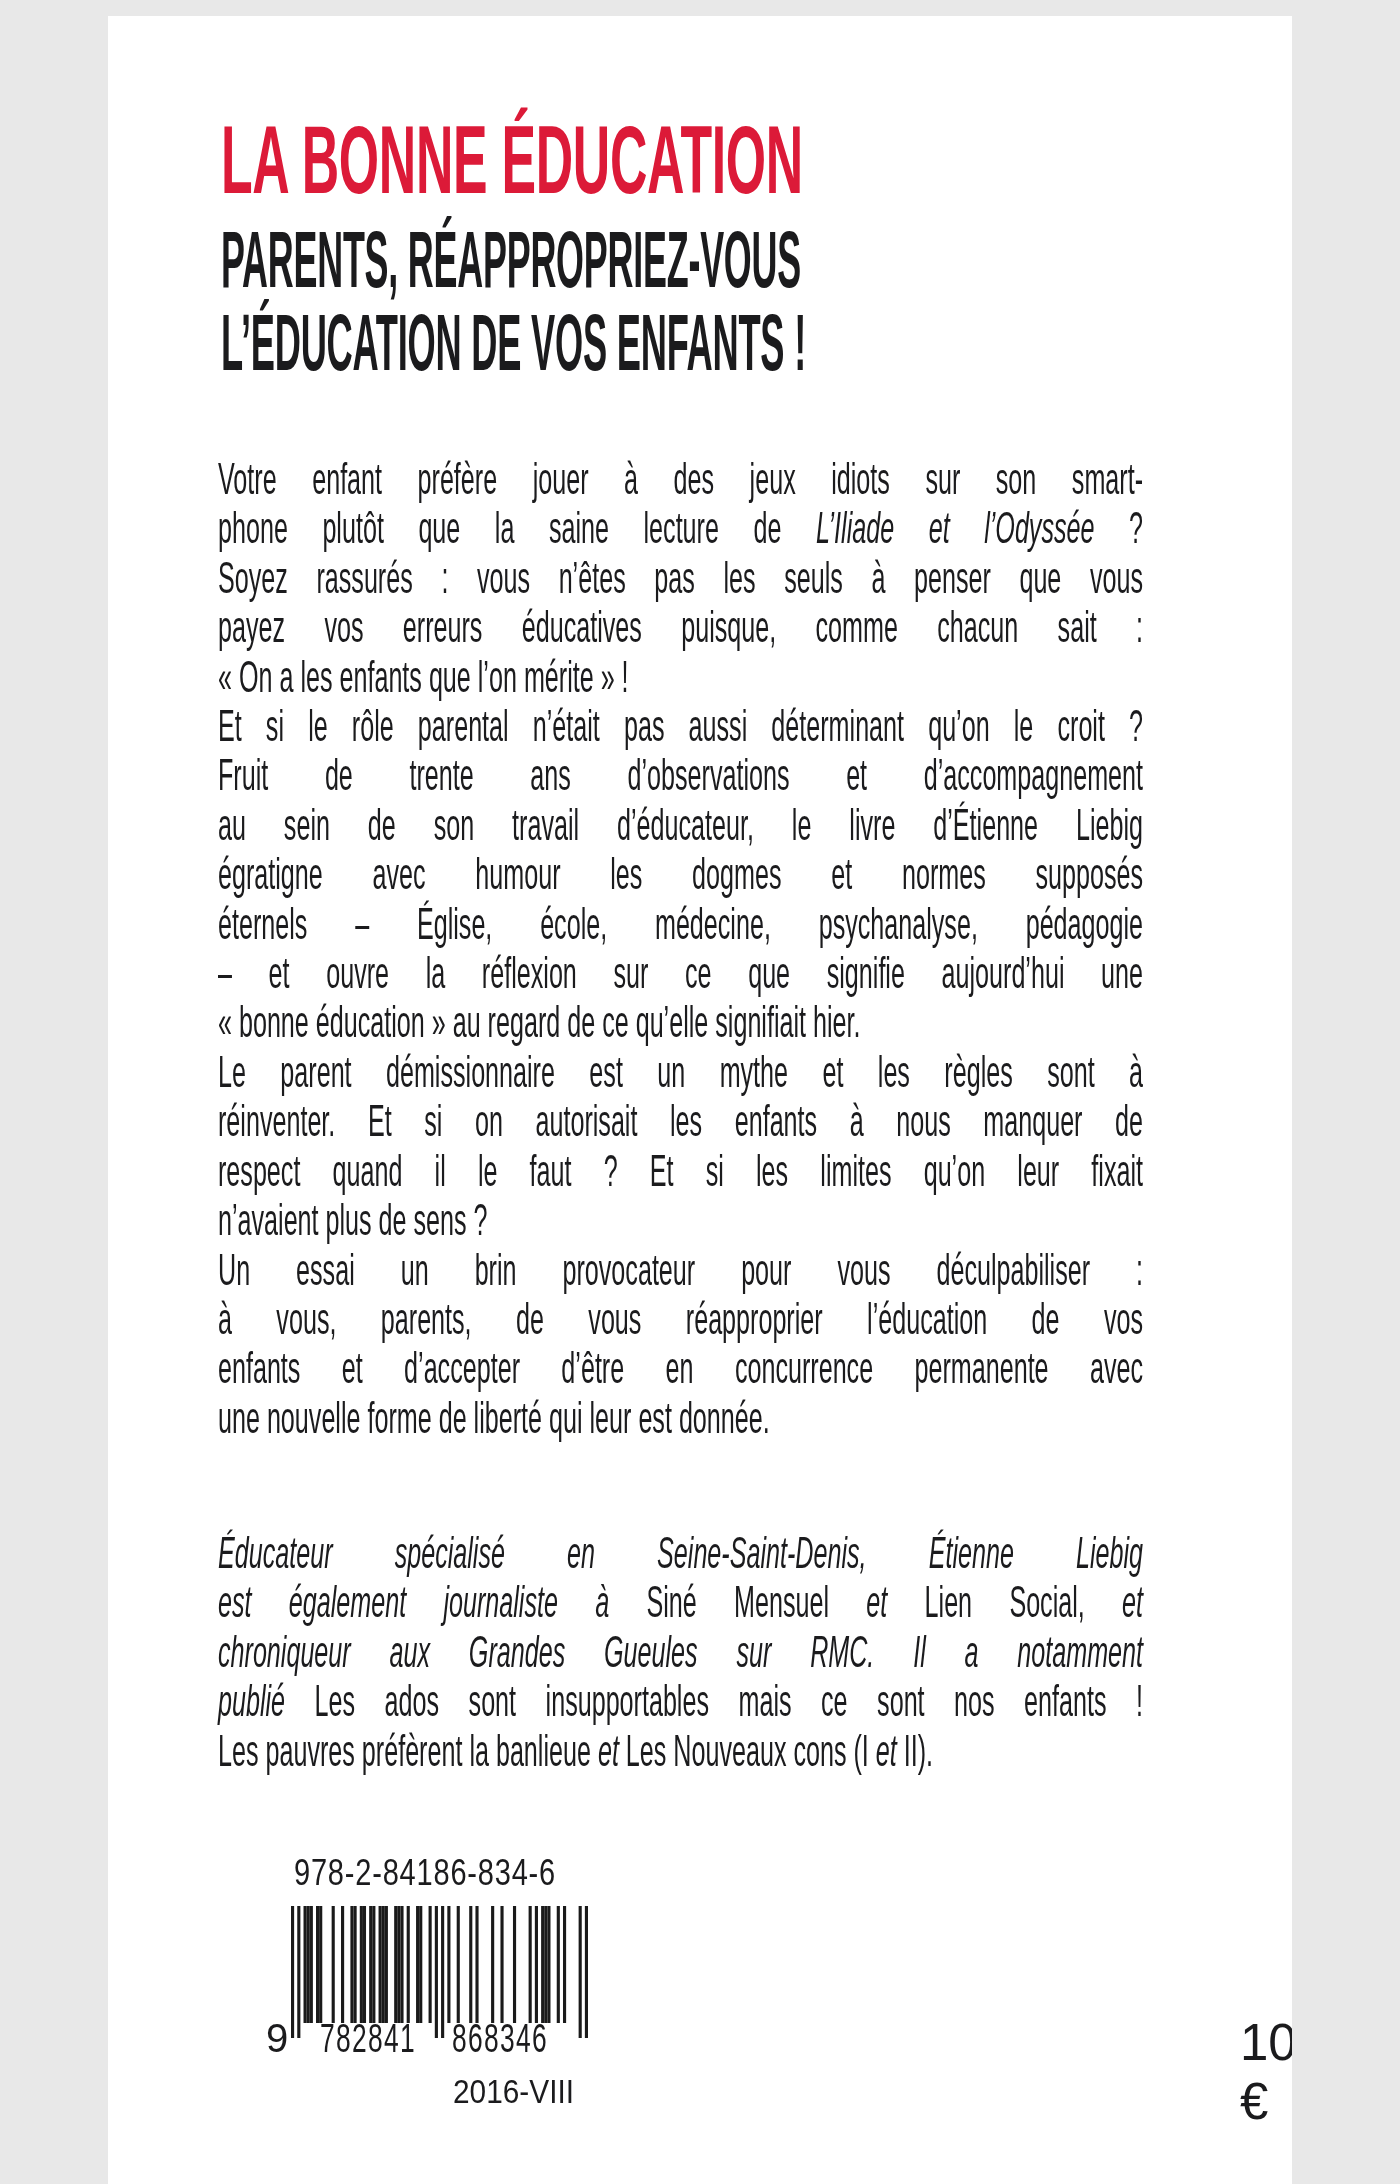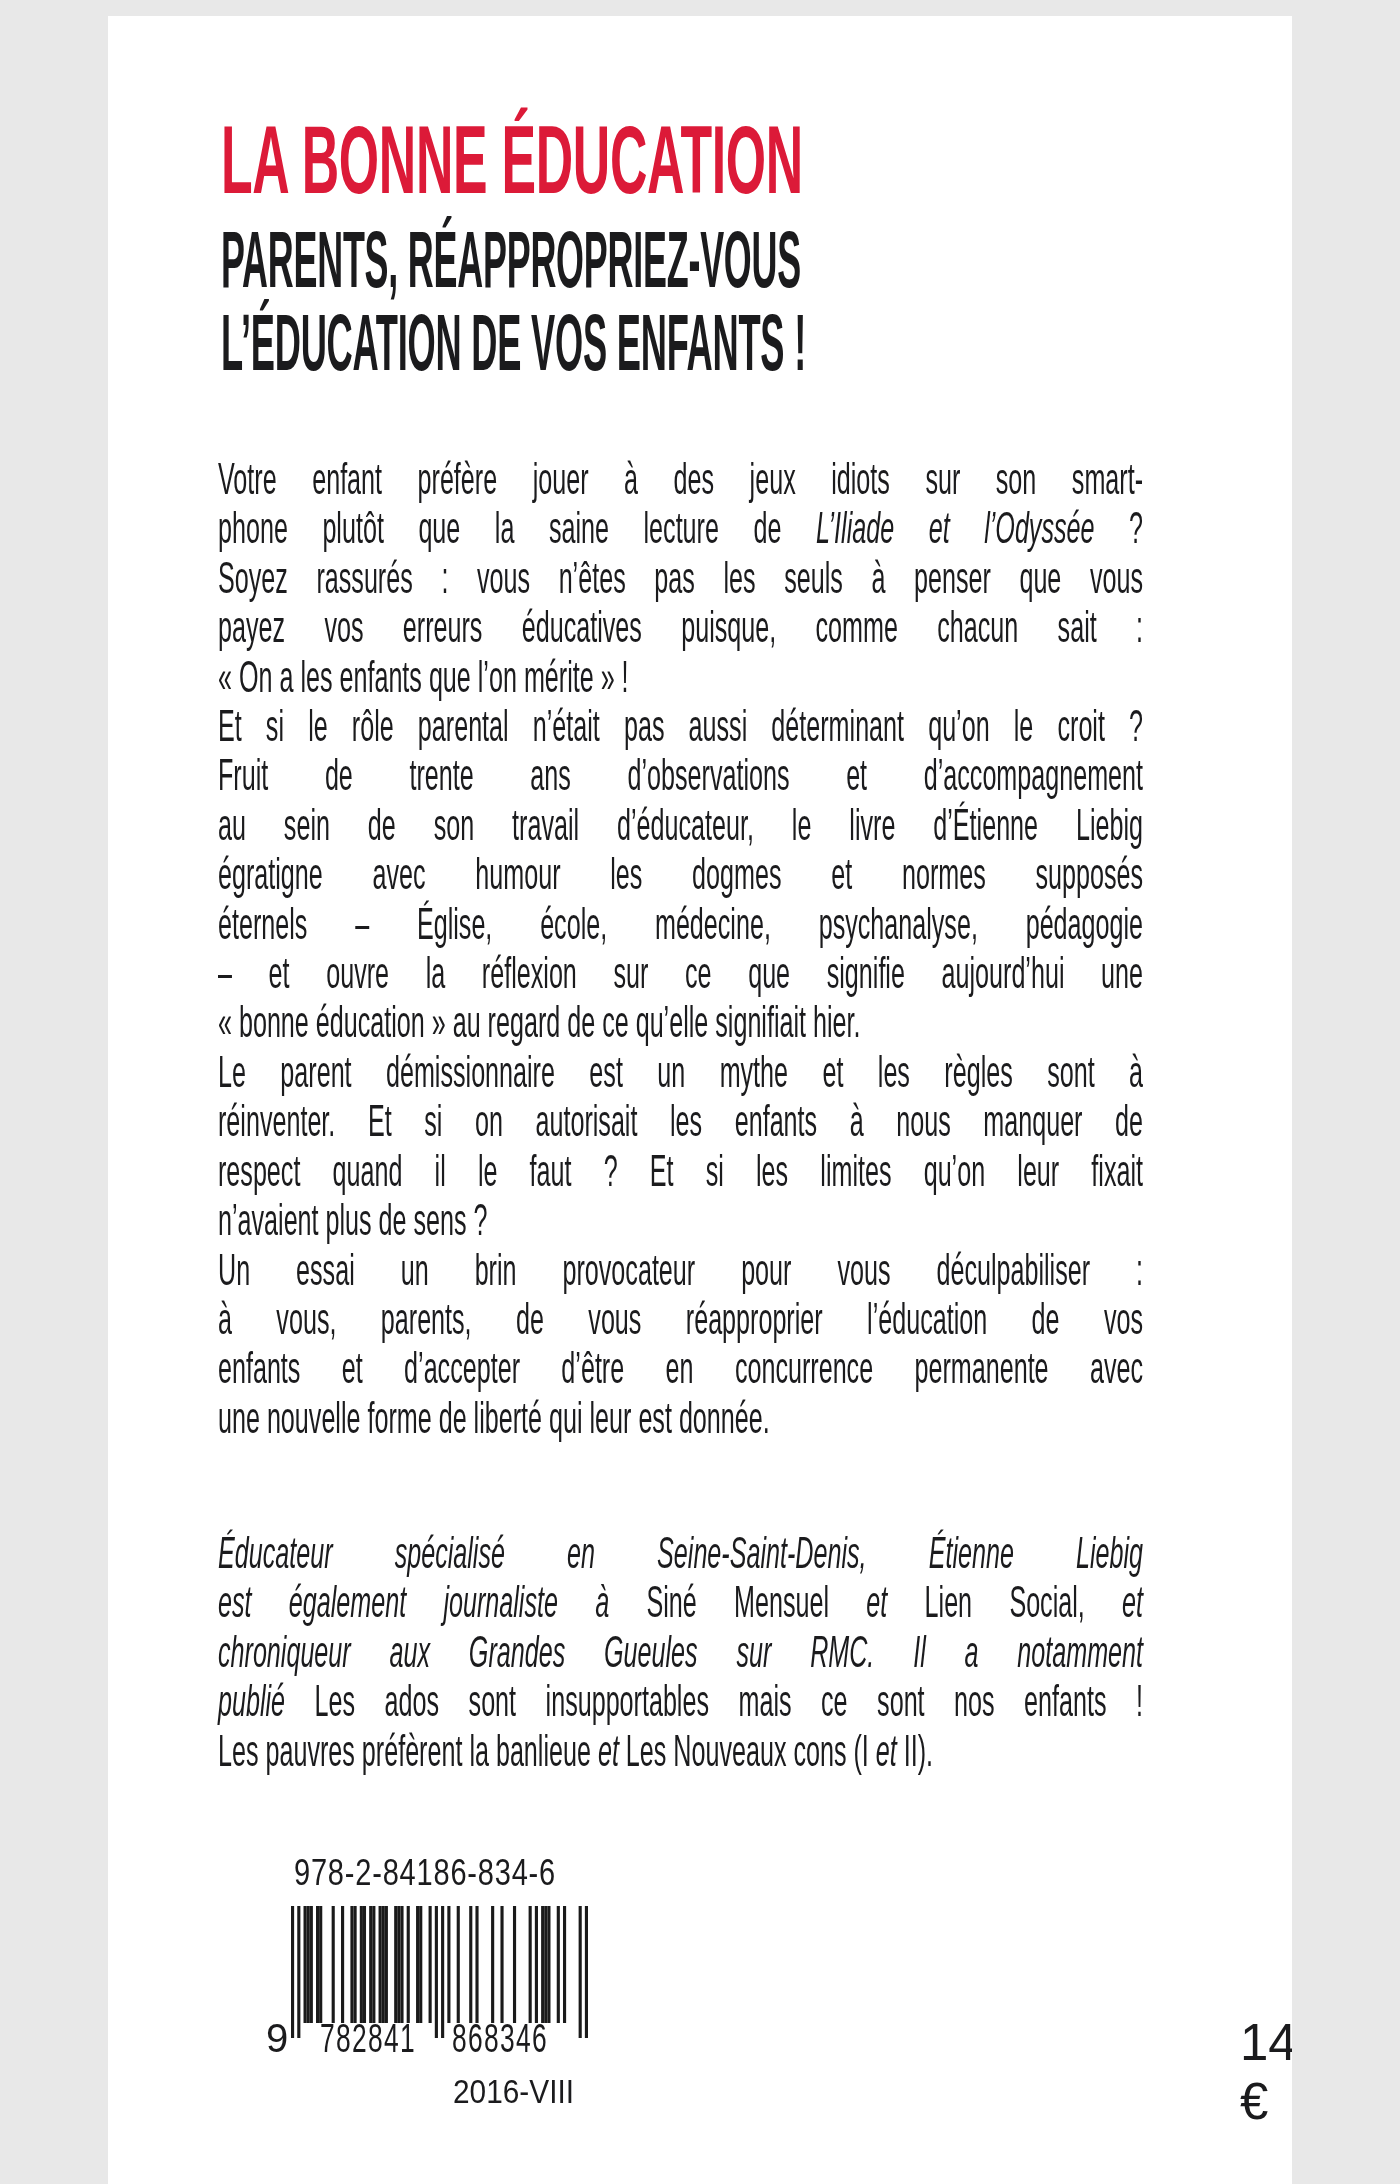--- a/index.html
+++ b/index.html
@@ -131,17 +131,17 @@
       <rect x="287.62" y="0" width="3.13" height="132" fill="#1a1a1a"></rect>
       <rect x="293.87" y="0" width="3.13" height="132" fill="#1a1a1a"></rect>
     </svg>
 
   <div class="bc-digit" id="bc-first">9</div>
   <div class="bc-digit fit" id="bc-left" style="transform: scaleX(0.659865);">782841</div>
   <div class="bc-digit fit" id="bc-right" style="transform: scaleX(0.659865);">868346</div>
 
   <div id="edition" class="fit" style="transform: scaleX(0.876911);">2016-VIII</div>
 
-  <div id="price">14 €</div>
+  <div id="price">10 €</div>
 
   <div id="credit">Conception graphique : Thomas Ragage - Photo : Fotolia</div>
 
 </div>
 
 </body></html>

